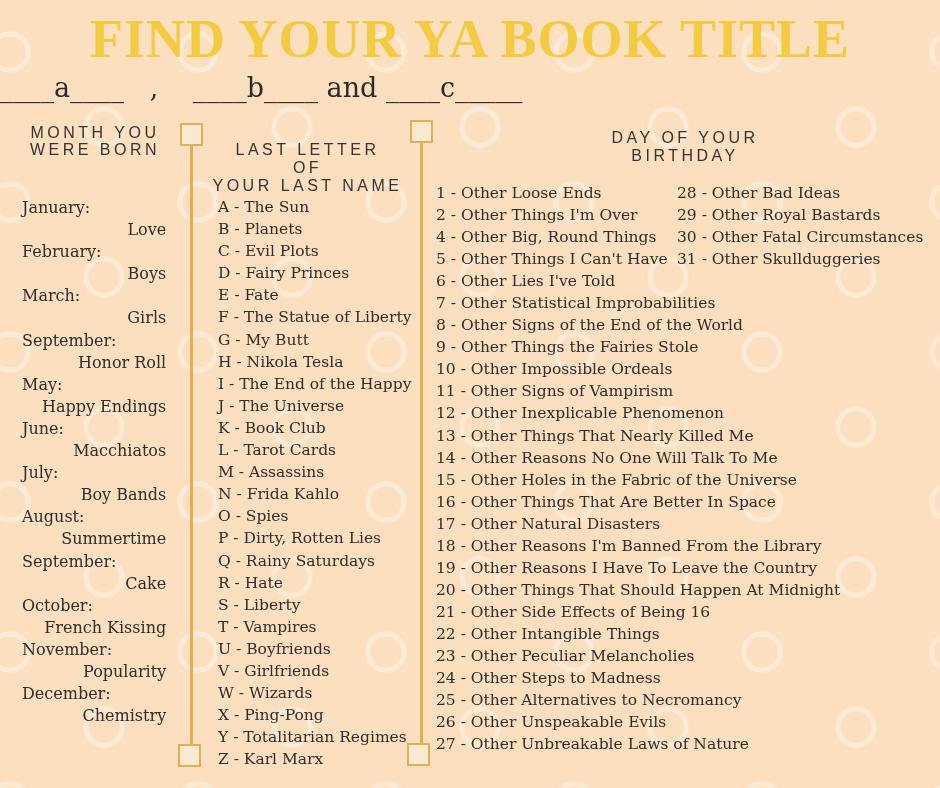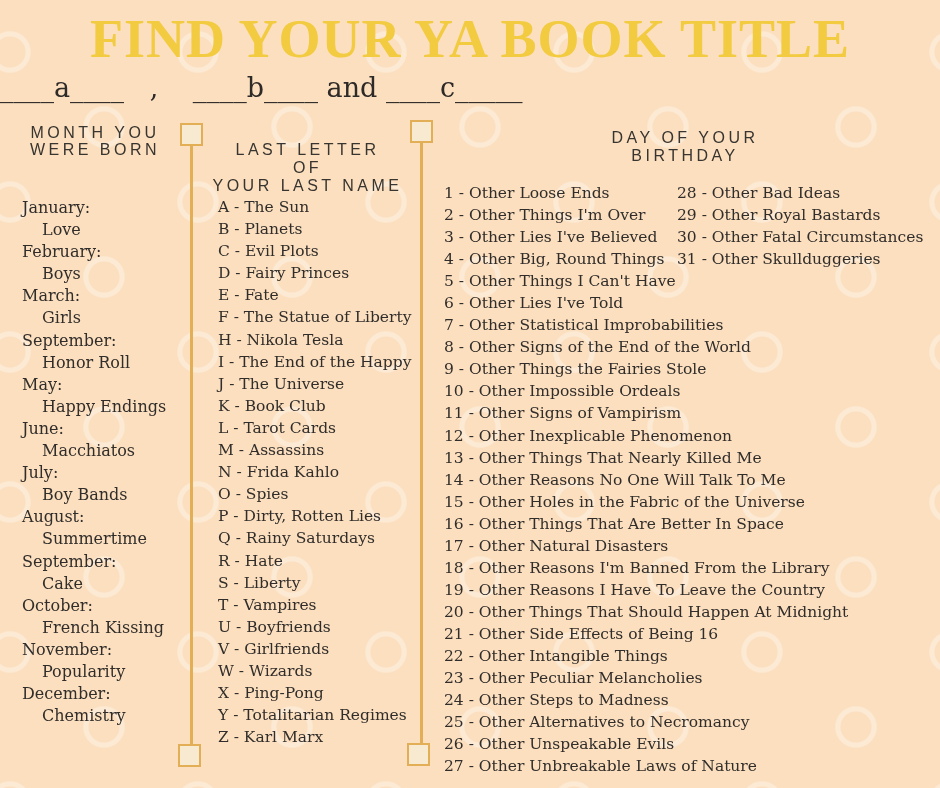--- a/index.html
+++ b/index.html
@@ -26,23 +26,23 @@
   .col-header{
     position:absolute;text-align:center;
     font-family:"Liberation Sans", sans-serif;
     font-size:16px;letter-spacing:3.5px;color:#38342f;line-height:17px;
   }
   .month-header{left:10px;top:124px;width:170px;}
   .letter-header{left:205px;top:121px;width:205px;line-height:18px;margin-top:20px;}
   .day-header{left:540px;top:129px;width:290px;line-height:18px;}
 
   .month-list{position:absolute;left:22px;top:197px;font-size:16px;line-height:22.1px;}
-  .m-value{padding-left:20px;}
+  .m-value{padding-left:20px;text-align:right;}
   .letter-list{position:absolute;left:218px;top:196px;font-size:15.5px;line-height:22.1px;}
-  .day-list-left{position:absolute;left:436px;top:182px;font-size:15.5px;line-height:22.05px;margin-left:8px;}
+  .day-list-left{position:absolute;left:436px;top:182px;font-size:15.5px;line-height:22.05px;}
   .day-list-right{position:absolute;left:677px;top:182px;font-size:15.5px;line-height:22.05px;}
 
   .sq{
     position:absolute;width:19px;height:19px;
     border:2.5px solid #e2ae56;background:#f8ead0;
   }
   .vline{position:absolute;width:3px;background:#e2ae56;}
   .sq.d1-top{left:180px;top:123px;}
   .vline.d1{left:190px;top:145px;height:600px;}
   .sq.d1-bot{left:178px;top:744px;}
@@ -124,20 +124,21 @@
     <div>OF</div>
     <div>YOUR LAST NAME</div>
   </div>
   <div class="letter-list">
       <div class="row">A - The Sun</div>
       <div class="row">B - Planets</div>
       <div class="row">C - Evil Plots</div>
       <div class="row">D - Fairy Princes</div>
       <div class="row">E - Fate</div>
       <div class="row">F - The Statue of Liberty</div>
+      <div class="row">G - My Butt</div>
       <div class="row">H - Nikola Tesla</div>
       <div class="row">I - The End of the Happy</div>
       <div class="row">J - The Universe</div>
       <div class="row">K - Book Club</div>
       <div class="row">L - Tarot Cards</div>
       <div class="row">M - Assassins</div>
       <div class="row">N - Frida Kahlo</div>
       <div class="row">O - Spies</div>
       <div class="row">P - Dirty, Rotten Lies</div>
       <div class="row">Q - Rainy Saturdays</div>
@@ -158,21 +159,20 @@
     <div class="sq d2-bot"></div>
   </div>
 
   <div class="col-header day-header">
     <div>DAY OF YOUR</div>
     <div>BIRTHDAY</div>
   </div>
   <div class="day-list-left">
       <div class="row">1 - Other Loose Ends</div>
       <div class="row">2 - Other Things I'm Over</div>
-      <div class="row">3 - Other Lies I've Believed</div>
       <div class="row">4 - Other Big, Round Things</div>
       <div class="row">5 - Other Things I Can't Have</div>
       <div class="row">6 - Other Lies I've Told</div>
       <div class="row">7 - Other Statistical Improbabilities</div>
       <div class="row">8 - Other Signs of the End of the World</div>
       <div class="row">9 - Other Things the Fairies Stole</div>
       <div class="row">10 - Other Impossible Ordeals</div>
       <div class="row">11 - Other Signs of Vampirism</div>
       <div class="row">12 - Other Inexplicable Phenomenon</div>
       <div class="row">13 - Other Things That Nearly Killed Me</div>

